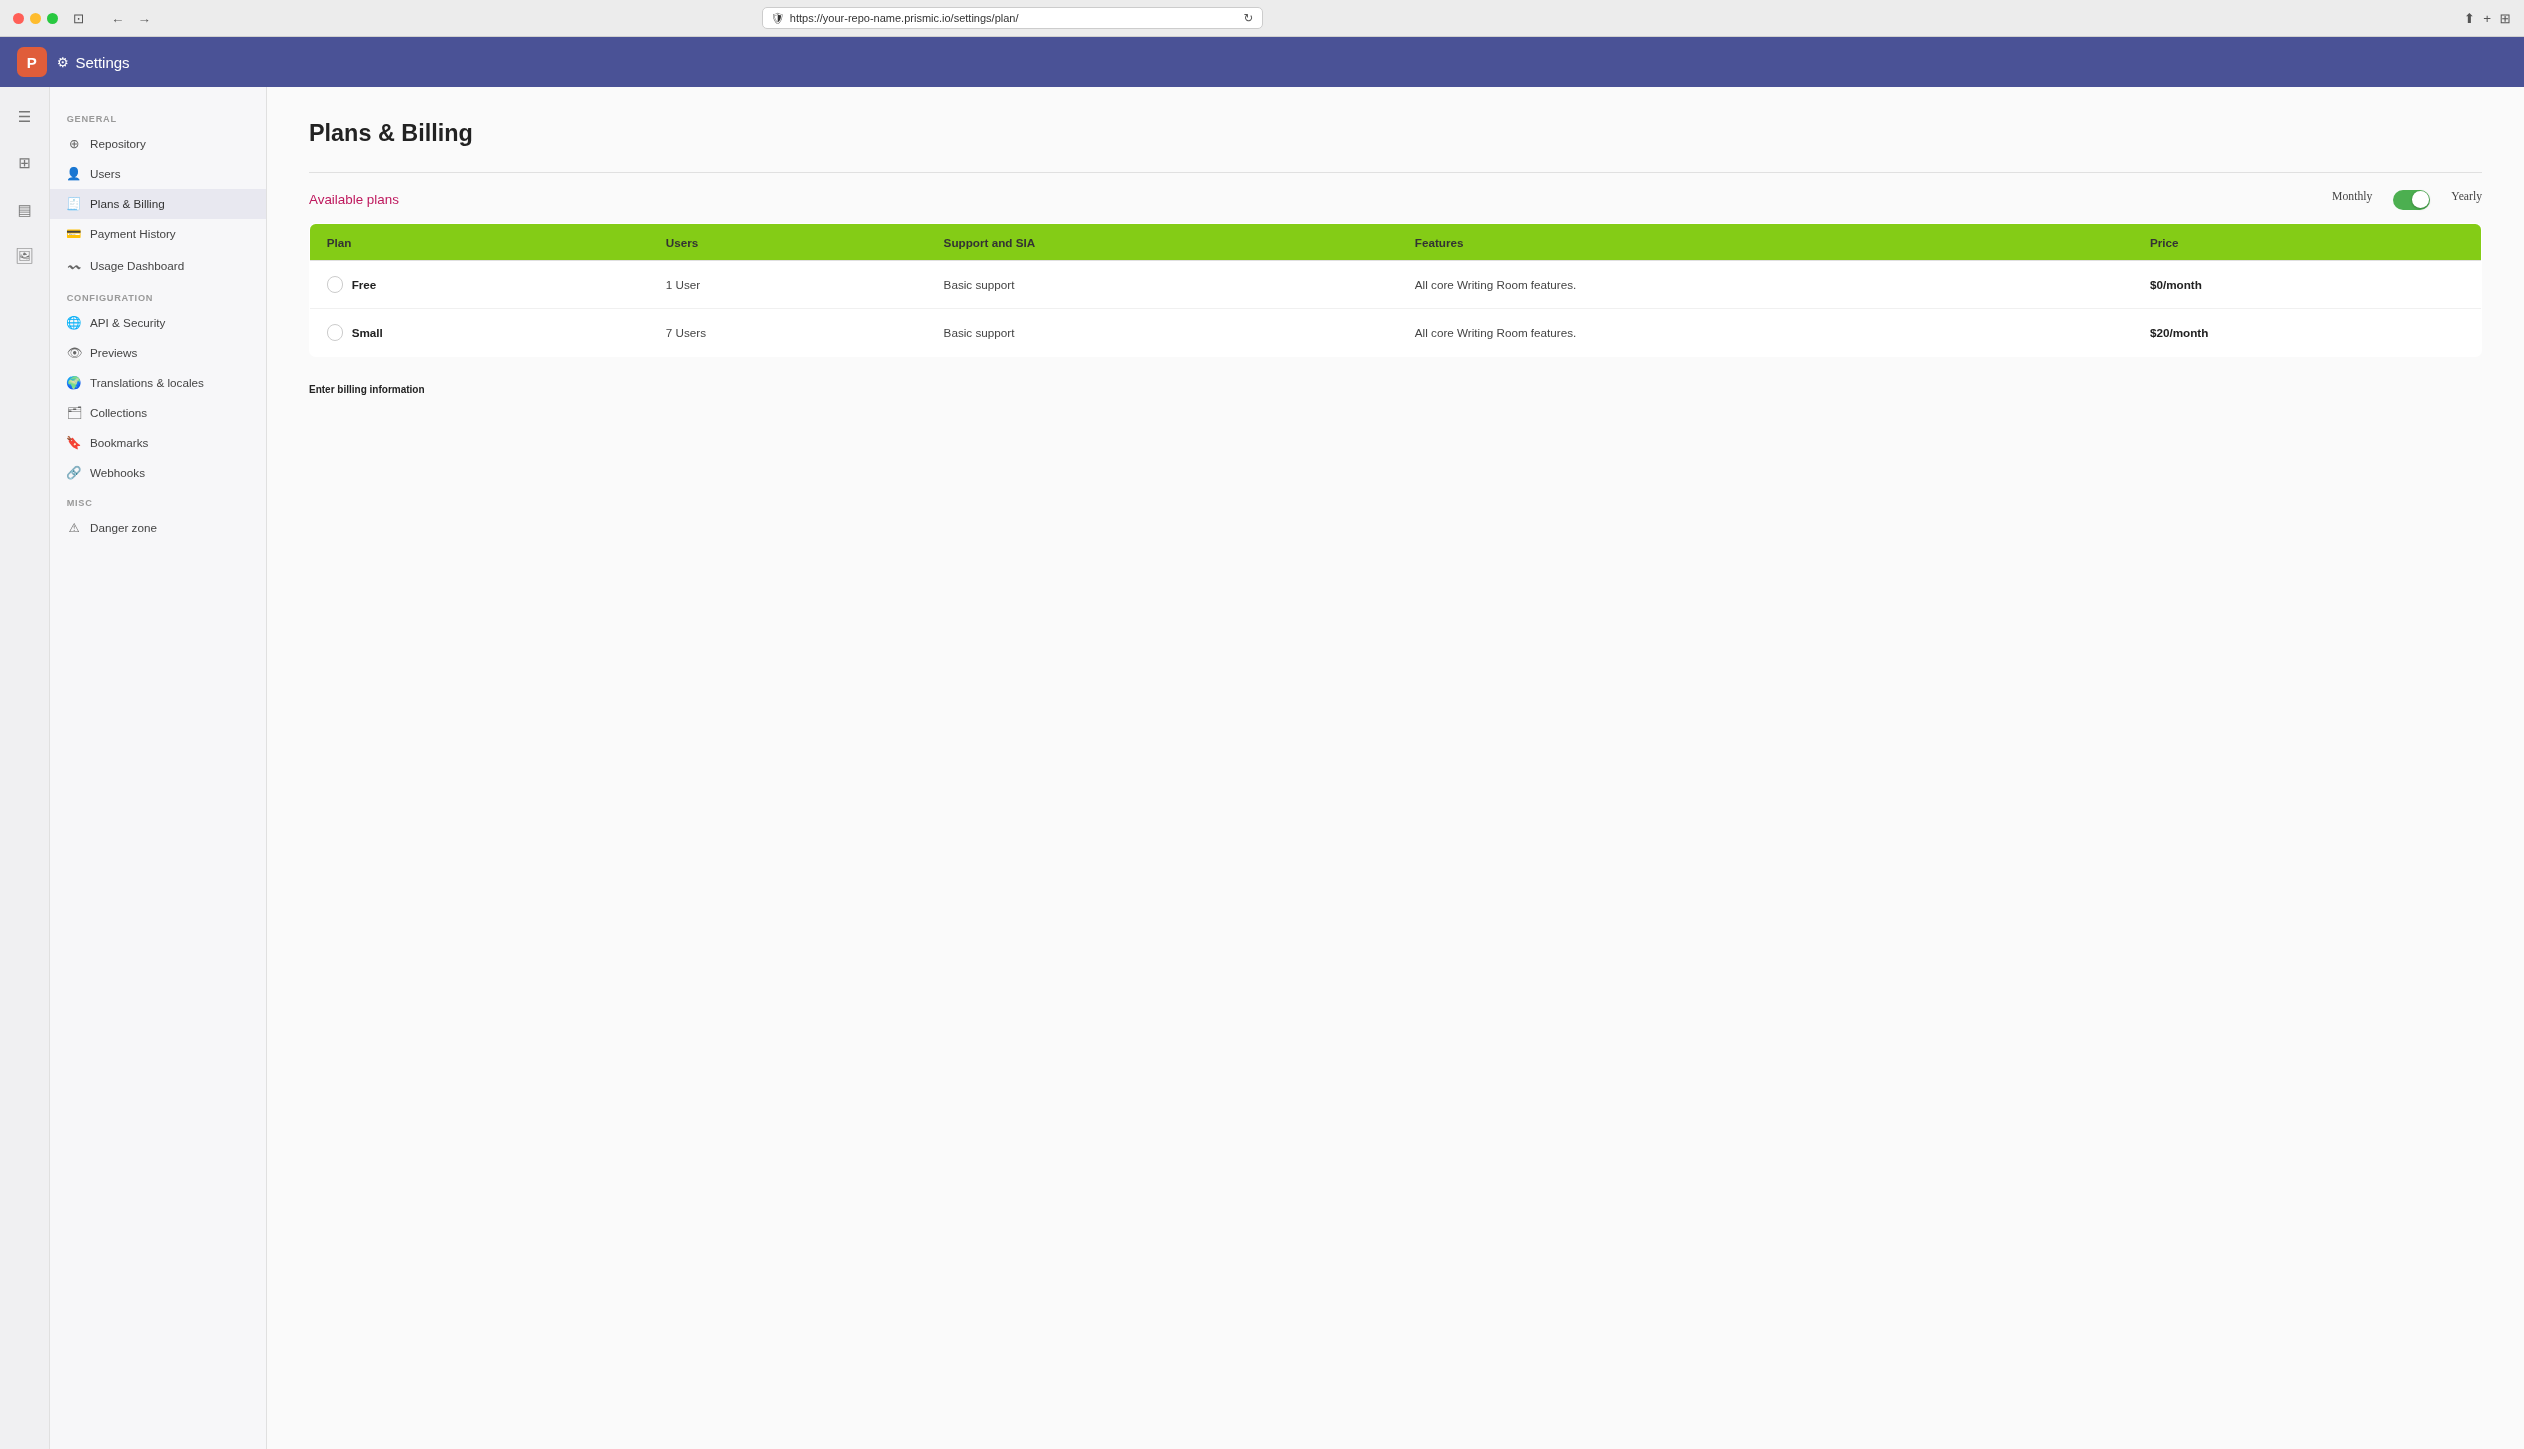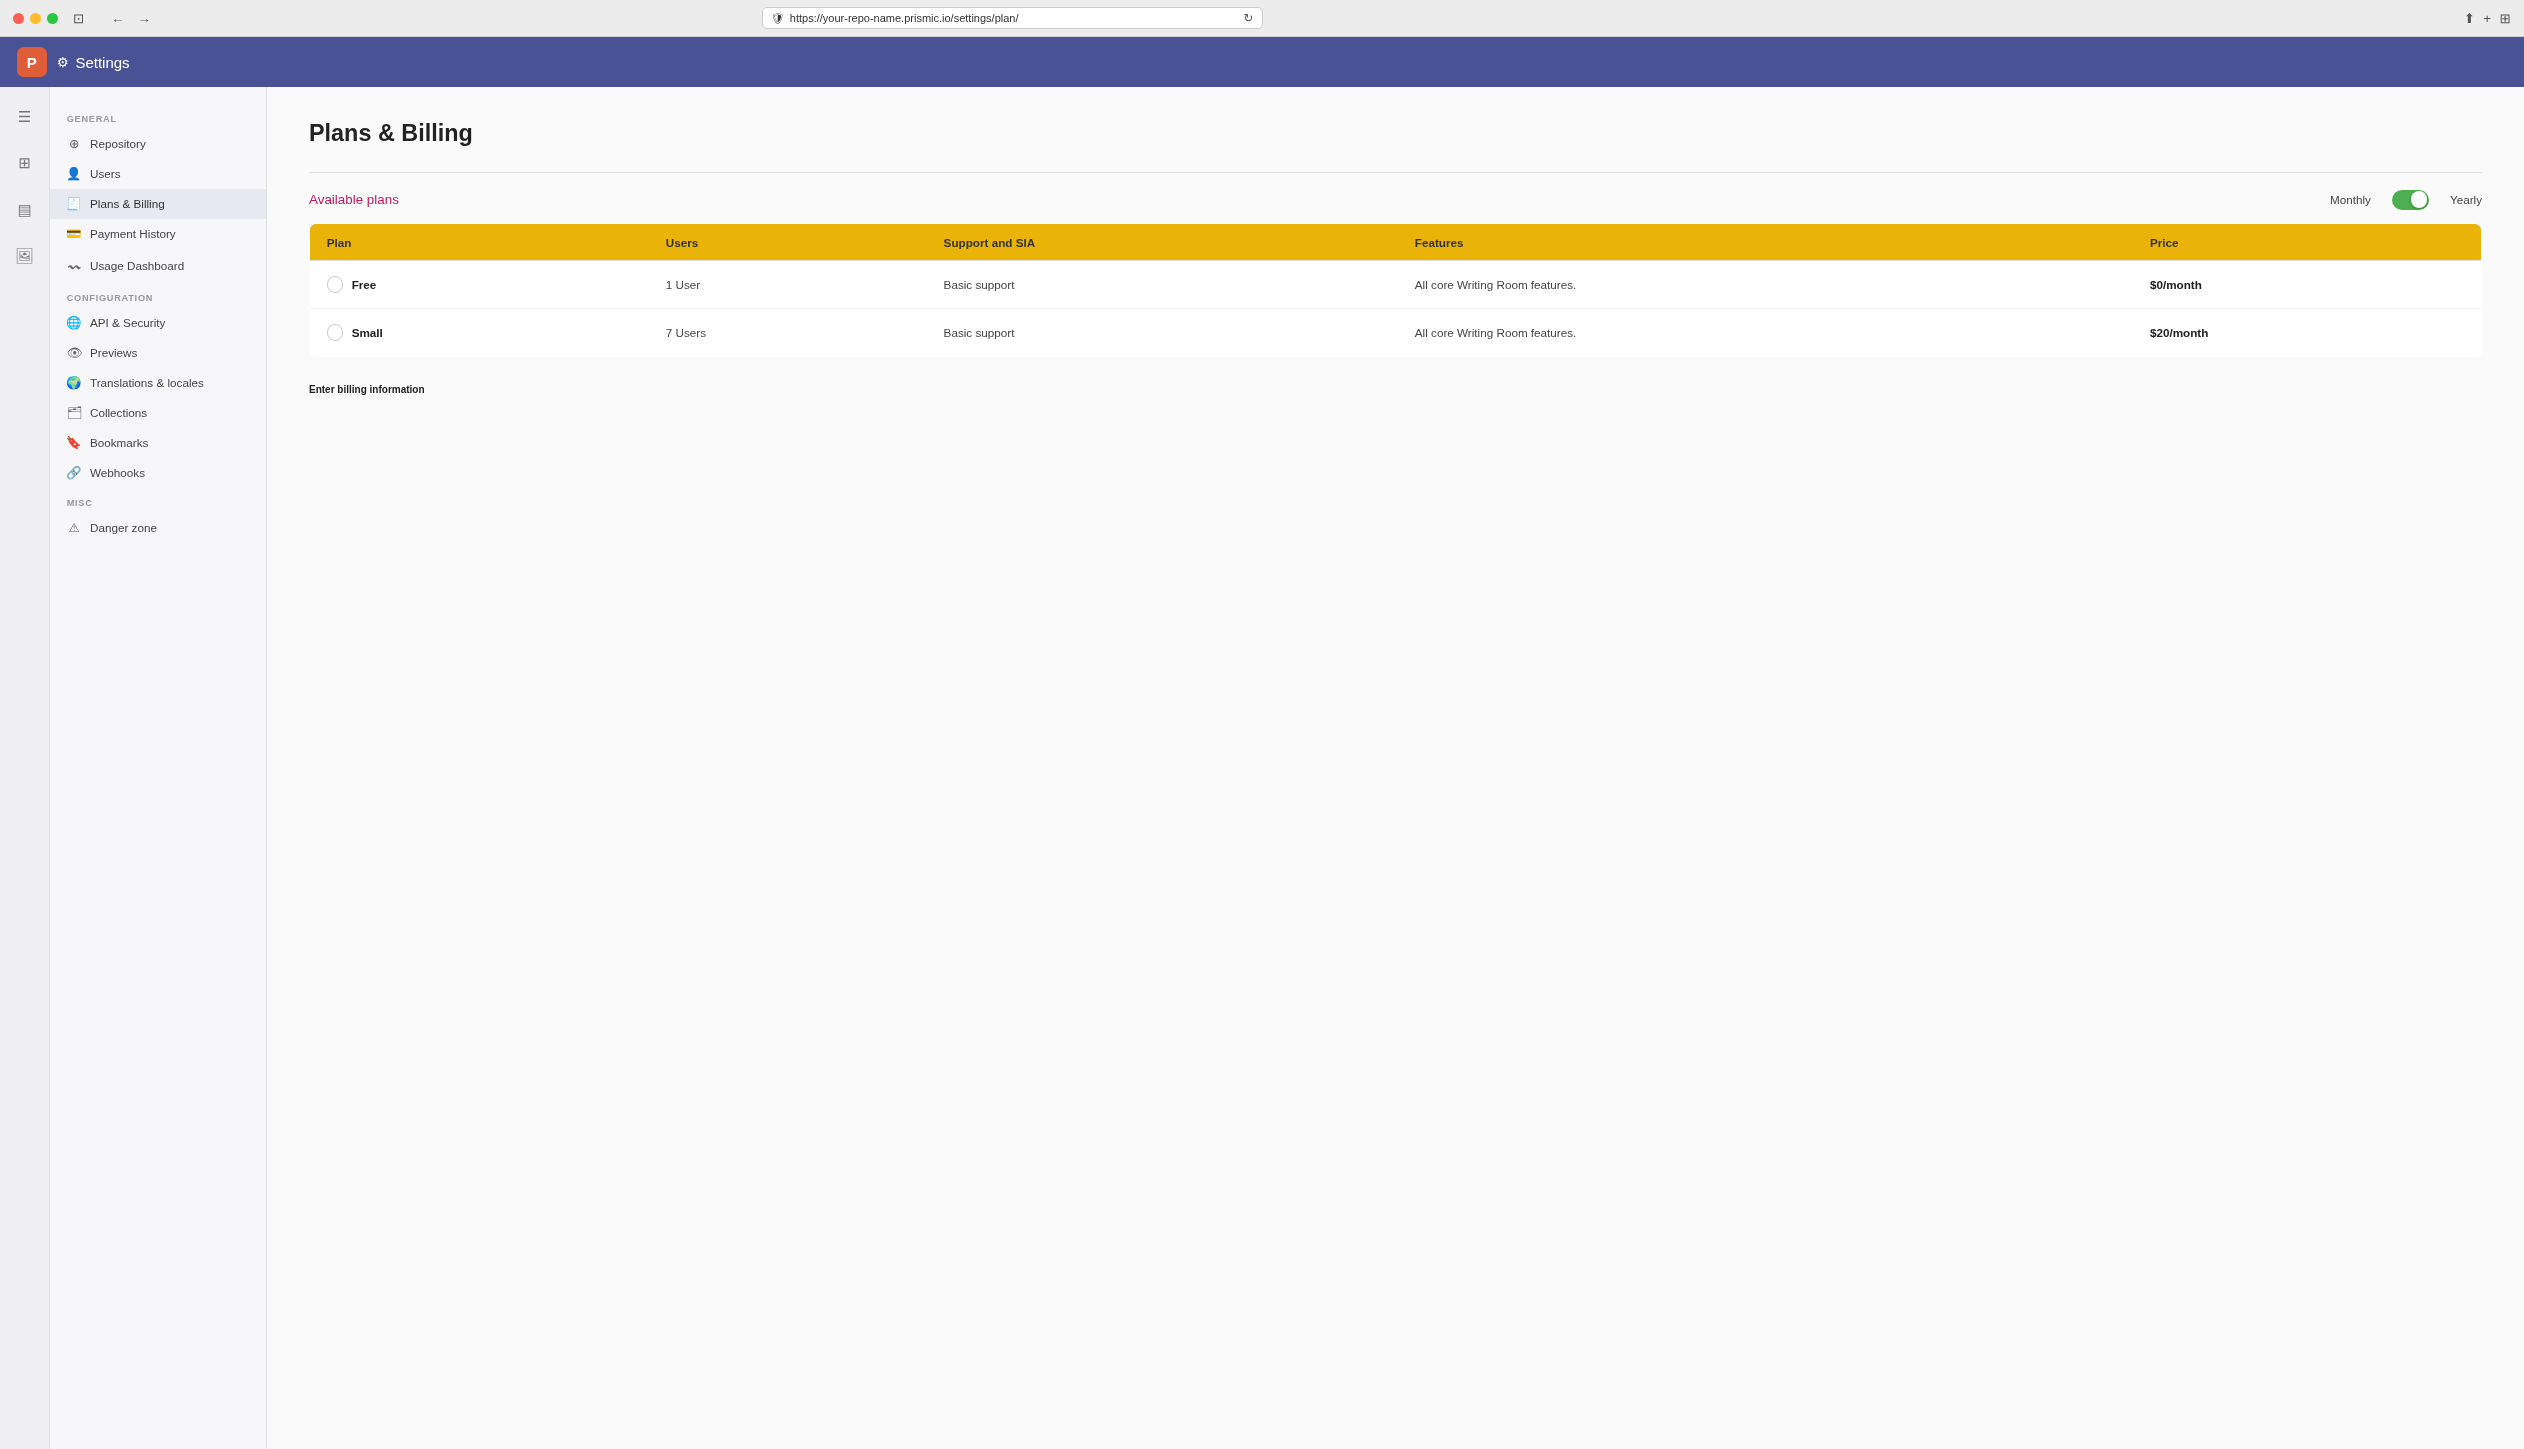--- a/index.html
+++ b/index.html
@@ -149,24 +149,24 @@
     .plans-header {
       display: flex;
       align-items: center;
       justify-content: space-between;
       margin-bottom: 13.4px;
     }
     .plans-title { font-size: 13.4px; font-weight: 500; color: #be185d; }
 
     .billing-toggle {
       display: flex;
-      align-items: center;
       gap: 21px;
       font-size: 11.7px;
       color: #444;
+      font-family: Liberation Serif, serif;
     }
     .toggle-switch {
       width: 37px; height: 20px;
       background: #4CAF50;
       border-radius: 10px;
       position: relative;
       cursor: pointer;
     }
     .toggle-knob {
       width: 16.7px; height: 16.7px;
@@ -189,21 +189,21 @@
     }
     .plans-table thead tr {
       border-bottom: 0.8px solid #e0e0e0;
     }
     .plans-table th {
       text-align: left;
       padding: 11.7px 16.7px;
       font-weight: 600;
       font-size: 11.7px;
       color: #333;
-      background: #eab308;
+      background: #84cc16;
     }
     .plans-table td {
       padding: 15px 16.7px;
       font-size: 11.7px;
       color: #444;
       vertical-align: middle;
       border-bottom: 0.8px solid #f0f0f0;
     }
     .plans-table tr:last-child td { border-bottom: none; }
     .plans-table .plan-name { font-weight: 700; color: #222; }

